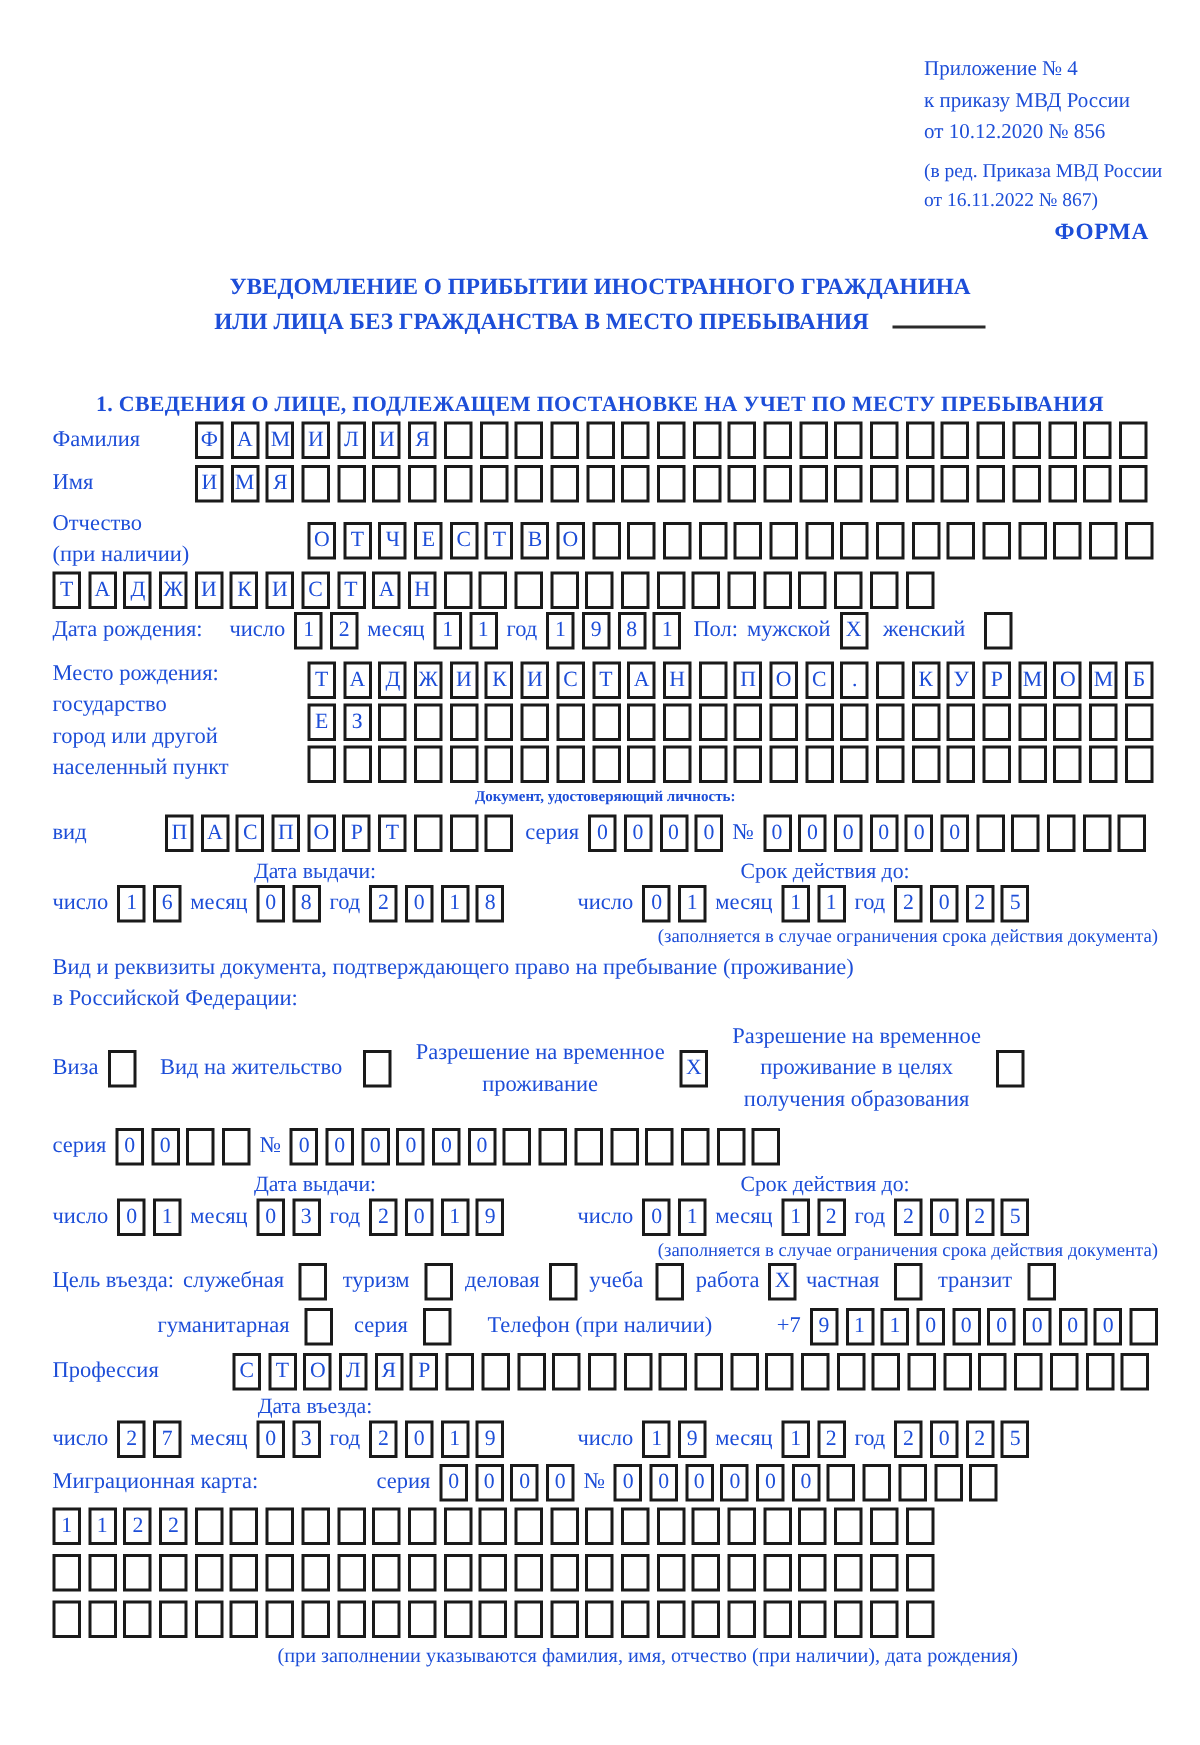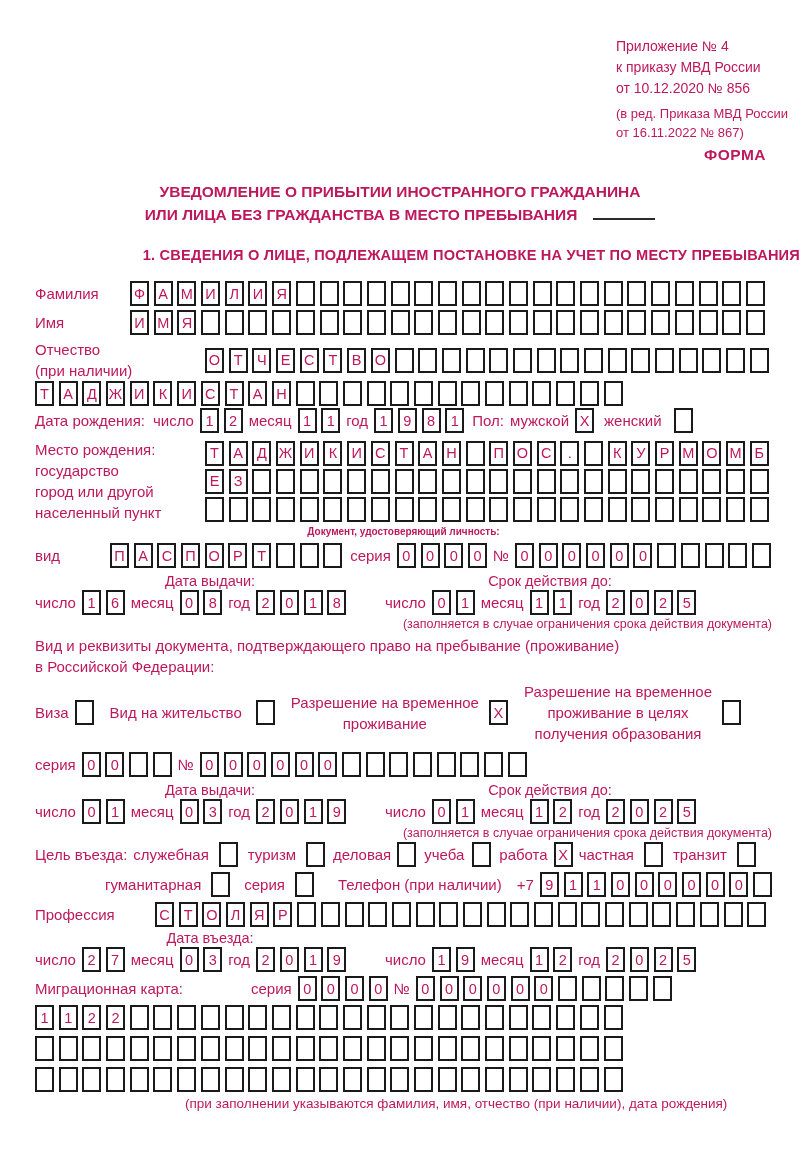--- a/index.html
+++ b/index.html
@@ -1,23 +1,23 @@
 <!DOCTYPE html>
 <html><head>
 <meta charset="utf-8">
 <style>
   html,body{margin:0;padding:0;background:#ffffff;}
-  .page{position:relative;width:800px;height:1163px;background:#fff;color:#be185d;
-        font-family:Liberation Sans, sans-serif;overflow:hidden;}
+  .page{position:relative;width:800px;height:1163px;background:#fff;color:#1d4ed8;
+        font-family:Liberation Serif, serif;overflow:hidden;}
   .appendix{position:absolute;left:616px;top:36px;font-size:14px;line-height:21px;}
   .amendment{margin-top:5px;font-size:13px;line-height:19px;}
   .forma{position:absolute;top:146px;right:34px;font-weight:bold;font-size:15.5px;letter-spacing:.5px;}
   .title{position:absolute;top:180px;left:0;right:0;text-align:center;font-weight:bold;font-size:15.5px;line-height:23px;}
   .blank{display:inline-block;width:62px;border-bottom:2px solid #2b2b2b;height:14px;margin-left:16px;}
-  .sec-heading{position:absolute;top:247px;left:0;right:0;text-align:right;font-weight:bold;font-size:14.6px;letter-spacing:.2px;}
+  .sec-heading{position:absolute;top:262px;left:0;right:0;text-align:center;font-weight:bold;font-size:14.6px;letter-spacing:.2px;}
   .body{position:absolute;top:281px;left:35px;width:737px;}
   .row{display:flex;align-items:center;}
   .aic{align-items:center;}
   .stack{display:flex;flex-direction:column;}
   .cells{display:flex;gap:4.7px;flex:0 0 auto;}
   .cell{box-sizing:border-box;flex:0 0 auto;width:19px;height:25px;border:2px solid #1a1a1a;
         display:inline-flex;align-items:center;justify-content:center;font-size:14.5px;background:#fff;}
   .lbl{font-size:15px;line-height:25px;flex:0 0 auto;}
   .lbl2{font-size:15px;line-height:21px;flex:0 0 auto;}
   .dlbl{font-size:15px;line-height:25px;margin:0 6px;flex:0 0 auto;}

